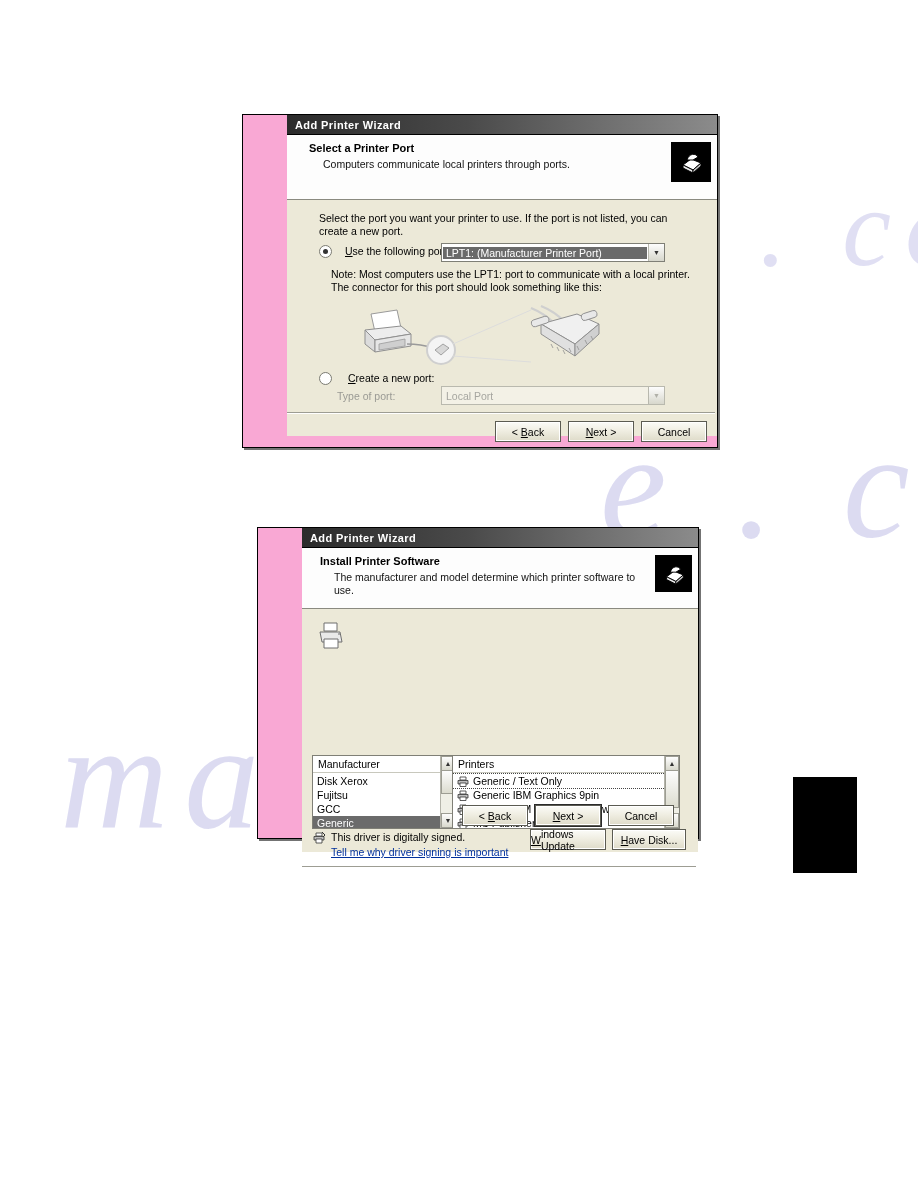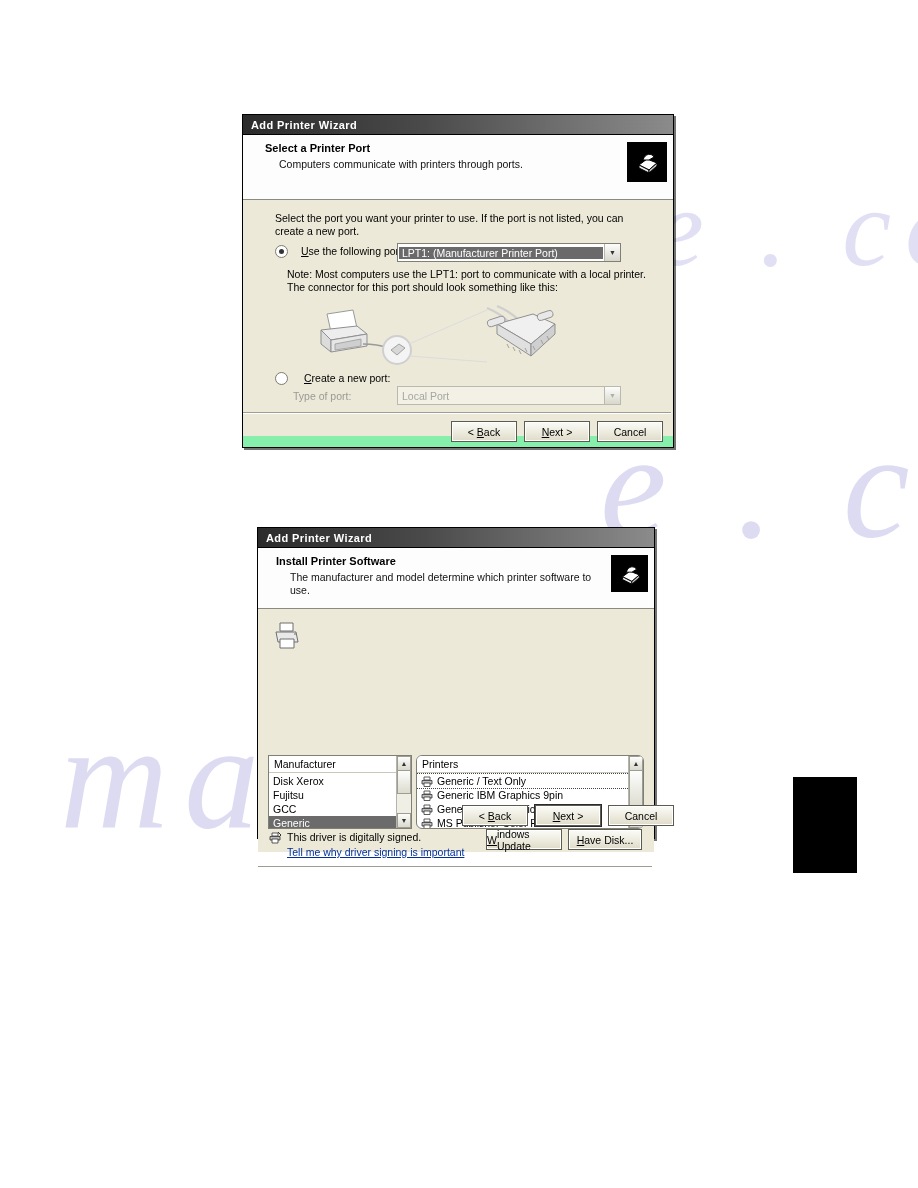--- a/index.html
+++ b/index.html
@@ -12,22 +12,22 @@
   
   .wm{position:absolute;color:#c7c6ea;font-family:"Liberation Serif",serif;
       font-style:italic;white-space:nowrap;user-select:none;pointer-events:none;}
   .wm1{left:60px;top:690px;font-size:150px;letter-spacing:16px;opacity:.62;}
   .wm2{left:600px;top:400px;font-size:150px;letter-spacing:16px;opacity:.62;}
   .wm3{left:655px;top:165px;font-size:110px;letter-spacing:14px;opacity:.55;}
 
   .blacktab{position:absolute;left:793px;top:777px;width:64px;height:96px;background:#000;}
 
   
-  .dlg{position:absolute;background:#86efac;border:1px solid #000;
-       box-shadow:2px 2px 0 rgba(0,0,0,.55);}
+  .dlg{position:absolute;background:#f9a8d4;border:1px solid #000;
+       box-shadow:2px 2px 0 rgba(0,0,0,.55);padding-left:44px;}
   .titlebar{height:19px;
     background:linear-gradient(to right,#2b2b2b 0%,#4a4a4a 42%,#6d6d6d 72%,#8b8b8b 100%);
     display:flex;align-items:center;padding-left:8px;border-bottom:1px solid #000;}
   .titlebar .ttl{color:#fff;font-size:11px;font-weight:bold;letter-spacing:.4px;}
 
   .header{background:#fdfdfd;border-bottom:1px solid #8a8a80;
           display:flex;align-items:flex-start;padding:7px 6px 8px 22px;position:relative;}
   .header .htxt{flex:1;}
   .header .h1{font-size:11px;font-weight:bold;color:#000;line-height:13px;}
   .header .h2{font-size:10.5px;color:#111;line-height:13px;margin-top:3px;padding-left:14px;}
@@ -97,21 +97,21 @@
 
 <div class="dlg" style="left:242px;top:114px;width:430px;height:332px;">
 
   <div class="titlebar">
     <span class="ttl">Add Printer Wizard</span>
   </div>
 
   <div class="header" style="height:49px;">
     <div class="htxt">
       <div class="h1">Select a Printer Port</div>
-      <div class="h2">Computers communicate with printers through ports.</div>
+      <div class="h2">Computers communicate local printers through ports.</div>
     </div>
     <div class="hicon">
       <svg width="28" height="28" viewBox="0 0 28 28">
         <path d="M6 17 L14 11 L24 15 L16 22 Z" fill="#fff" stroke="#000" stroke-width="1"></path>
         <path d="M6 17 L6 20 L16 25 L16 22 Z" fill="#e8e8e8" stroke="#000" stroke-width="1"></path>
         <path d="M16 22 L24 15 L24 18 L16 25 Z" fill="#c9c9c9" stroke="#000" stroke-width="1"></path>
         <path d="M10 12 C12 5, 19 5, 21 9 L16 12 Z" fill="#fff" stroke="#000" stroke-width="1"></path>
       </svg>
     </div>
   </div>
@@ -233,21 +233,21 @@
         <div class="li sel">Generic</div>
 
       </div>
       <div class="sb">
         <div class="sbbtn">▲</div>
         <div class="sbthumb" style="top:14px;height:22px;"></div>
         <div class="sbbtn" style="position:absolute;bottom:0;left:0;right:0;">▼</div>
       </div>
     </div>
 
-    <div class="listbox" style="left:158px;top:146px;position:absolute;width:226px;height:72px;border-radius:6px;">
+    <div class="listbox" style="left:150px;top:146px;position:absolute;width:226px;height:72px;">
       <div class="listhead">Printers</div>
       <div style="padding-top:1px;">
         <div class="li sel2">
           <svg class="pricon" viewBox="0 0 12 11">
             <path d="M3 1 H9 V4 H3 Z" fill="#fff" stroke="#333" stroke-width=".8"></path>
             <path d="M1 4.5 H11 V8 H1 Z" fill="#bdbdbd" stroke="#333" stroke-width=".8"></path>
             <path d="M3 7 H9 V10.5 H3 Z" fill="#fff" stroke="#333" stroke-width=".8"></path>
           </svg>
           <span>Generic / Text Only</span>
         </div>

